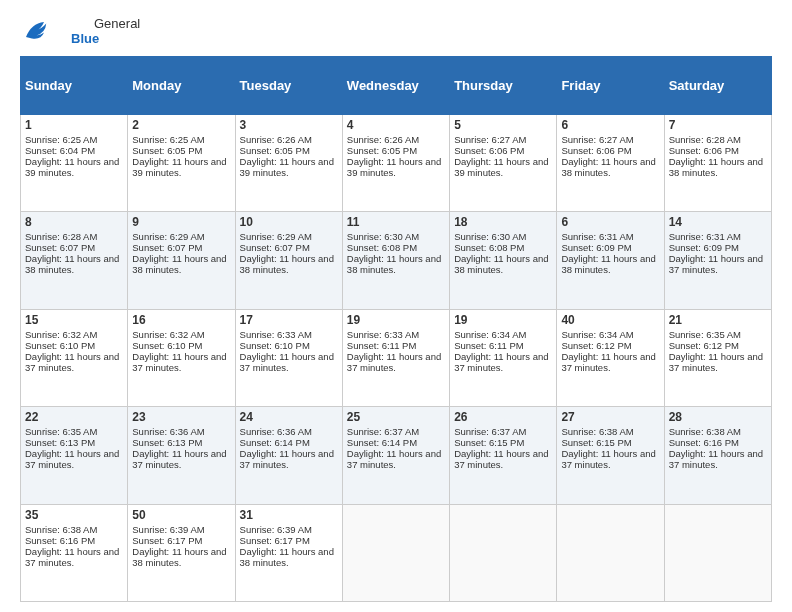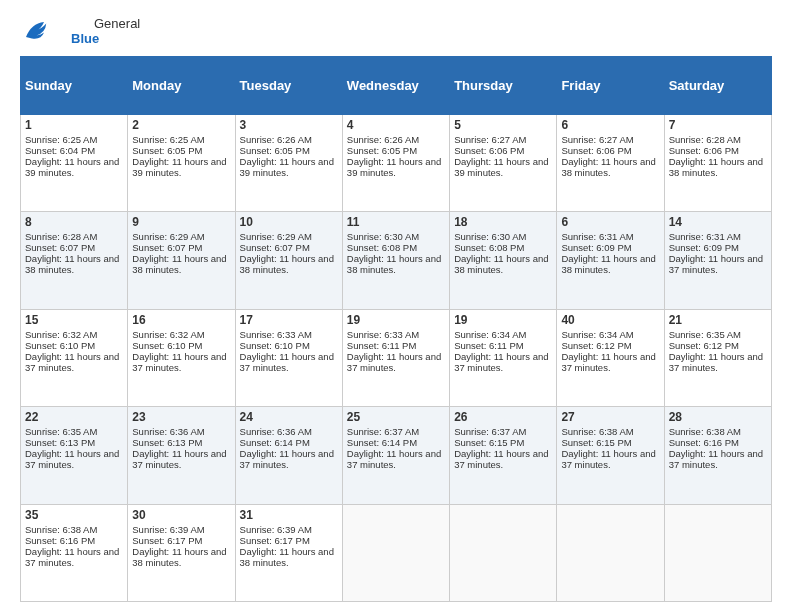--- a/index.html
+++ b/index.html
@@ -152,21 +152,21 @@
           <td><span class="day-num">22</span><span>Sunrise: 6:35 AM</span><br><span>Sunset: 6:13 PM</span><br><span>Daylight: 11 hours and 37 minutes.</span></td>
           <td><span class="day-num">23</span><span>Sunrise: 6:36 AM</span><br><span>Sunset: 6:13 PM</span><br><span>Daylight: 11 hours and 37 minutes.</span></td>
           <td><span class="day-num">24</span><span>Sunrise: 6:36 AM</span><br><span>Sunset: 6:14 PM</span><br><span>Daylight: 11 hours and 37 minutes.</span></td>
           <td><span class="day-num">25</span><span>Sunrise: 6:37 AM</span><br><span>Sunset: 6:14 PM</span><br><span>Daylight: 11 hours and 37 minutes.</span></td>
           <td><span class="day-num">26</span><span>Sunrise: 6:37 AM</span><br><span>Sunset: 6:15 PM</span><br><span>Daylight: 11 hours and 37 minutes.</span></td>
           <td><span class="day-num">27</span><span>Sunrise: 6:38 AM</span><br><span>Sunset: 6:15 PM</span><br><span>Daylight: 11 hours and 37 minutes.</span></td>
           <td><span class="day-num">28</span><span>Sunrise: 6:38 AM</span><br><span>Sunset: 6:16 PM</span><br><span>Daylight: 11 hours and 37 minutes.</span></td>
         </tr>
         <tr>
           <td><span class="day-num">35</span><span>Sunrise: 6:38 AM</span><br><span>Sunset: 6:16 PM</span><br><span>Daylight: 11 hours and 37 minutes.</span></td>
-          <td><span class="day-num">30</span><span>Sunrise: 6:39 AM</span><br><span>Sunset: 6:17 PM</span><br><span>Daylight: 11 hours and 38 minutes.</span></td>
+          <td><span class="day-num">50</span><span>Sunrise: 6:39 AM</span><br><span>Sunset: 6:17 PM</span><br><span>Daylight: 11 hours and 38 minutes.</span></td>
           <td><span class="day-num">31</span><span>Sunrise: 6:39 AM</span><br><span>Sunset: 6:17 PM</span><br><span>Daylight: 11 hours and 38 minutes.</span></td>
           <td class="empty-cell"></td>
           <td class="empty-cell"></td>
           <td class="empty-cell"></td>
           <td class="empty-cell"></td>
         </tr>
       </tbody>
   </table>
 </div>
 

